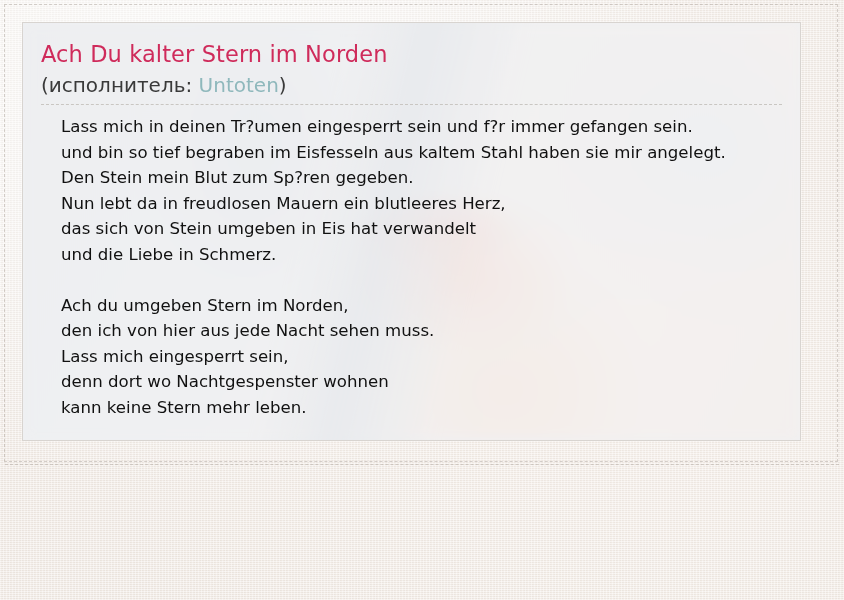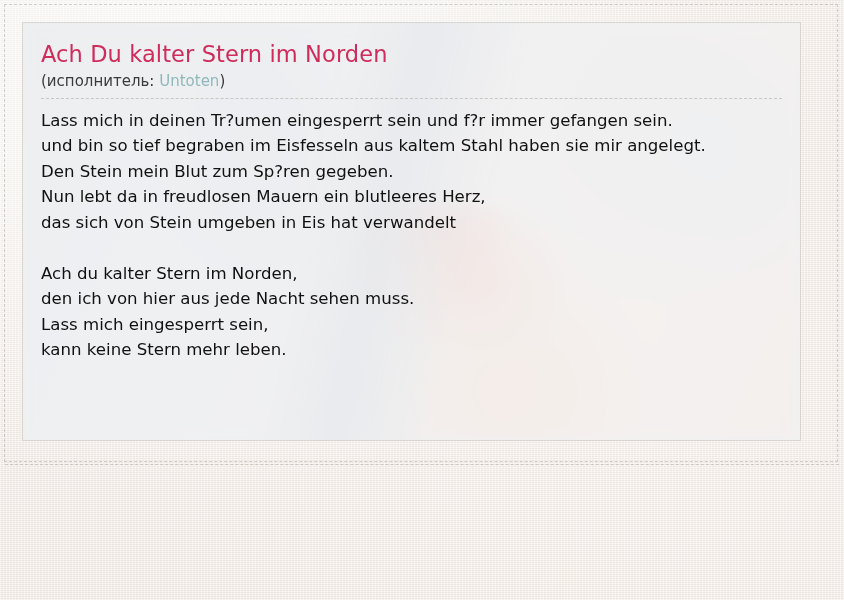--- a/index.html
+++ b/index.html
@@ -114,21 +114,21 @@
     margin: 0;
     font-size: 22.5px;
     font-weight: normal;
     color: #cf2b5b;
     letter-spacing: 0.1px;
     line-height: 1.2;
   }
 
   #artist-line {
     margin: 4px 0 0 0;
-    font-size: 15px;
+    font-size: 20px;
     color: #3a3a3a;
     line-height: 1.3;
   }
   #artist-link {
     color: #8fb8bc;
     text-decoration: none;
   }
 
   #title-divider {
     margin: 6px 18px 0 0;
@@ -136,20 +136,21 @@
     border-top: 1px dashed #c9c6c2;
     height: 0;
   }
 
   #lyrics-body {
     margin-top: 9px;
     font-size: 16.6px;
     line-height: 25.5px;
     color: #111111;
     white-space: nowrap;
+    margin-left: 20px;
   }
   #lyrics-body .lyric-line {
     height: 25.5px;
   }
   #lyrics-body .lyric-line.blank {
     height: 25.5px;
   }
 </style>
 </head>
 <body>
@@ -173,23 +174,25 @@
     <p id="artist-line"><span>(исполнитель: </span><a id="artist-link" href="#">Untoten</a><span>)</span></p>
 
     <hr id="title-divider">
 
     <div id="lyrics-body">
       <div class="lyric-line">Lass mich in deinen Tr?umen eingesperrt sein und f?r immer gefangen sein.</div>
       <div class="lyric-line">und bin so tief begraben im Eisfesseln aus kaltem Stahl haben sie mir angelegt.</div>
       <div class="lyric-line">Den Stein mein Blut zum Sp?ren gegeben.</div>
       <div class="lyric-line">Nun lebt da in freudlosen Mauern ein blutleeres Herz,</div>
       <div class="lyric-line">das sich von Stein umgeben in Eis hat verwandelt</div>
+      <div class="lyric-line">und die Liebe in Schmerz.</div>
       <div class="lyric-line blank"></div>
-      <div class="lyric-line">Ach du kalter Stern im Norden,</div>
+      <div class="lyric-line">Ach du umgeben Stern im Norden,</div>
       <div class="lyric-line">den ich von hier aus jede Nacht sehen muss.</div>
       <div class="lyric-line">Lass mich eingesperrt sein,</div>
+      <div class="lyric-line">denn dort wo Nachtgespenster wohnen</div>
       <div class="lyric-line">kann keine Stern mehr leben.</div>
     </div>
 
   </div>
 </div>
 
 <div id="section-divider"></div>
 
 </body></html>

